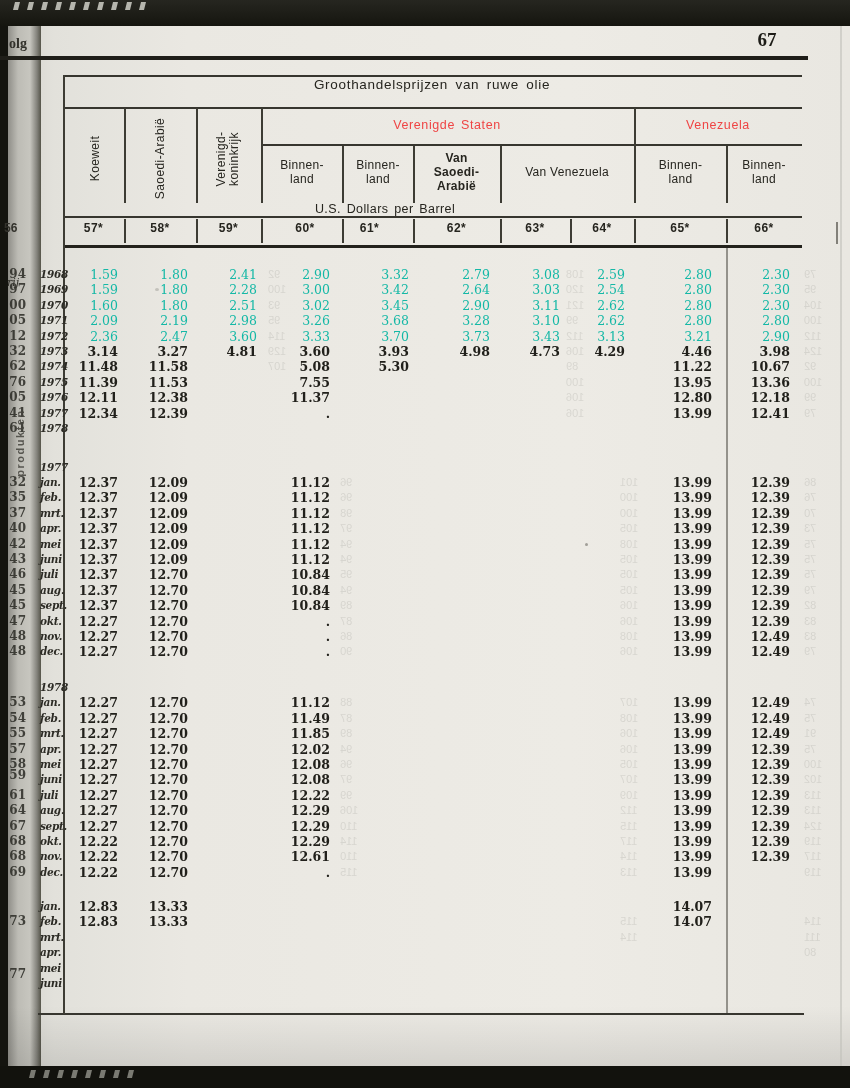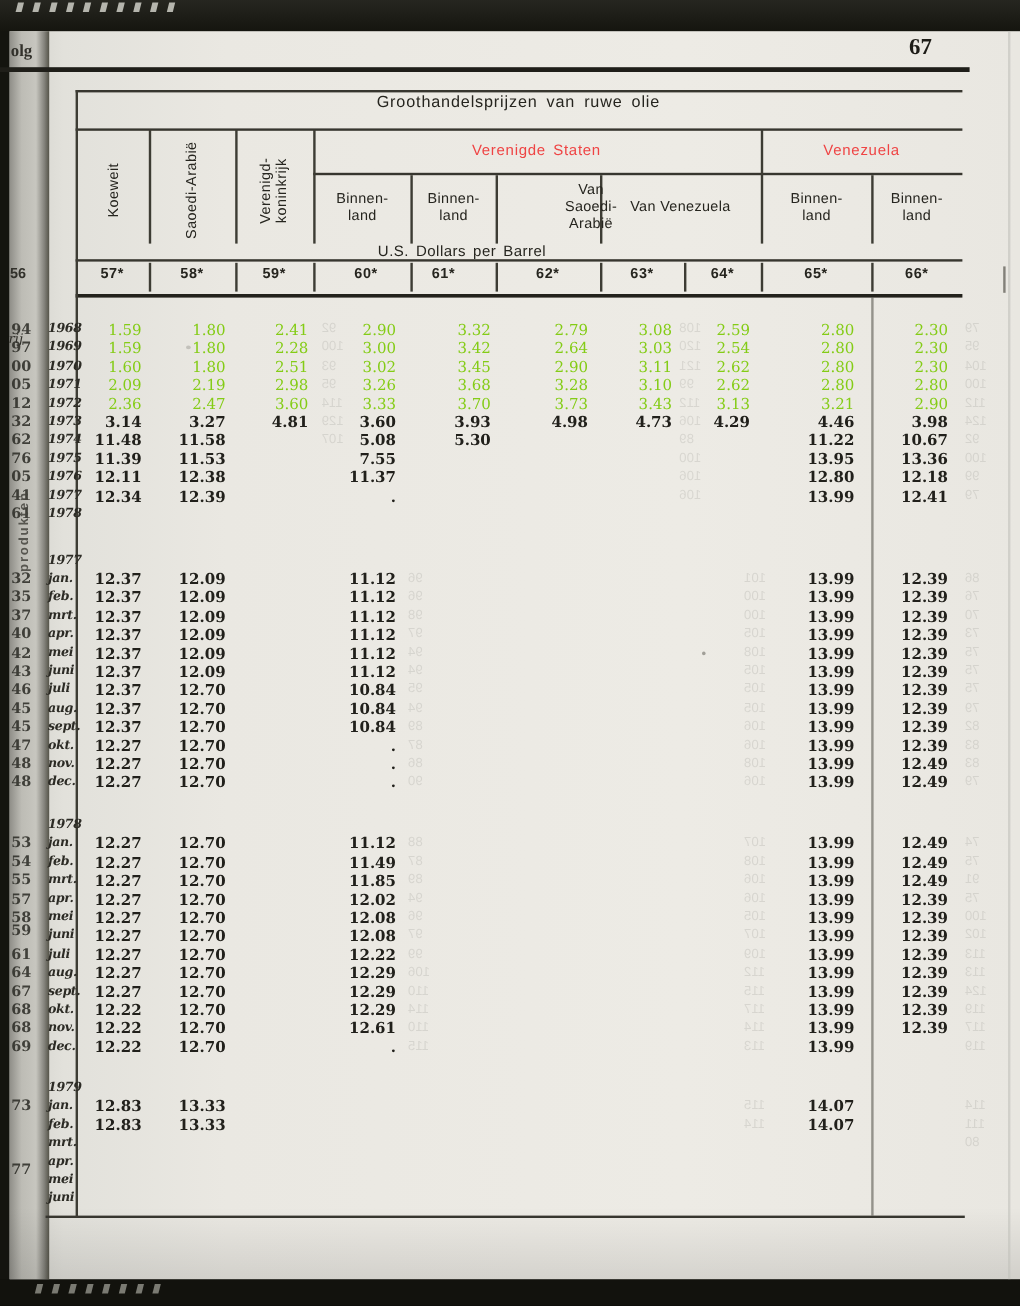--- a/index.html
+++ b/index.html
@@ -20,32 +20,32 @@
            font-weight:700;font-size:19px;color:#1d1c17;}
   .thickrule{position:absolute;left:0px;top:56px;width:808px;height:4px;background:#1f1e19;}
   .hl{position:absolute;height:1.6px;background:#37362f;}
   .vl{position:absolute;width:1.5px;background:#3d3c34;}
   .title{position:absolute;left:282px;top:77px;width:300px;text-align:center;font-size:13.5px;
          letter-spacing:.7px;word-spacing:3px;color:#26251f;}
   .group{position:absolute;top:118px;text-align:center;font-size:12.5px;letter-spacing:.6px;word-spacing:2px;color:#ef4444;}
   .rot{position:absolute;width:104px;text-align:center;transform:rotate(-90deg);font-size:12px;
        letter-spacing:.4px;color:#26251f;white-space:pre-line;line-height:13px;}
   .sub{position:absolute;text-align:center;font-size:12px;letter-spacing:.3px;color:#26251f;white-space:pre-line;line-height:14px;}
-  .sub.bold{font-weight:400;padding-left:36px;}
+  .sub.bold{font-weight:700;}
   .unit{position:absolute;left:265px;top:202px;width:240px;text-align:center;font-size:12.5px;
         letter-spacing:.4px;word-spacing:2px;color:#26251f;}
   .colnum{position:absolute;top:221px;text-align:center;font-size:12px;font-weight:700;letter-spacing:.5px;color:#26251f;}
   
   .block{position:absolute;left:40px;width:762px;}
   .row{display:flex;height:15.4px;line-height:15.4px;}
   .lbl{width:23px;flex:none;font-family:"DejaVu Serif",serif;font-style:italic;font-weight:600;
        font-size:10.5px;letter-spacing:-.3px;color:#2c2b25;white-space:nowrap;}
   .c{flex:none;box-sizing:border-box;text-align:right;font-family:"DejaVu Serif",serif;
      font-weight:700;font-size:12.5px;color:#21201b;}
-  .row.light .c{font-weight:400;color:#84cc16;}
+  .row.light .c{font-weight:400;color:#14b8a6;}
   .c0{width:61px;padding-right:6px;} .c1{width:72px;padding-right:8px;} .c2{width:65px;padding-right:4px;}
   .c3{width:81px;padding-right:12px;} .c4{width:71px;padding-right:4px;} .c5{width:87px;padding-right:10px;}
   .c6{width:70px;padding-right:10px;} .c7{width:64px;padding-right:9px;} .c8{width:92px;padding-right:14px;}
   .c9{width:76px;padding-right:12px;}
   
   .edge-num{position:absolute;left:4px;width:22px;text-align:right;font-family:"DejaVu Serif",serif;
             font-weight:700;font-size:12px;color:#2a2a24;opacity:.85;height:15.4px;line-height:15.4px;}
   .frag{position:absolute;color:#32312b;}
   .ghost{position:absolute;width:32px;text-align:right;font-size:11px;color:#70706a;opacity:.16;
          transform:scaleX(-1);height:15.4px;line-height:15.4px;}
@@ -578,23 +578,20 @@
           <span class="c c3">.</span>
           <span class="c c4"></span>
           <span class="c c5"></span>
           <span class="c c6"></span>
           <span class="c c7"></span>
           <span class="c c8">13.99</span>
           <span class="c c9"></span>
         </div>
       </div>
       <div class="block" style="top: 899px;">
-        <div class="row">
-          <span class="lbl">1979</span>
-        </div>
         <div class="row">
           <span class="lbl">jan.</span>
           <span class="c c0">12.83</span>
           <span class="c c1">13.33</span>
           <span class="c c2"></span>
           <span class="c c3"></span>
           <span class="c c4"></span>
           <span class="c c5"></span>
           <span class="c c6"></span>
           <span class="c c7"></span>
@@ -770,21 +767,21 @@
       <span class="ghost" style="left: 620px; top: 914.4px;">115</span>
       <span class="ghost" style="left: 620px; top: 929.8px;">114</span>
       <span class="ghost" style="left: 804px; top: 914.4px;">114</span>
       <span class="ghost" style="left: 804px; top: 929.8px;">111</span>
       <span class="ghost" style="left: 804px; top: 945.2px;">80</span>
     </div>
 
   <div class="frag" style="left:9px;top:36px;font-family:'Liberation Serif',serif;font-weight:700;font-size:14px;">olg</div>
   <div class="frag" style="left:7px;top:276px;font-family:'DejaVu Serif',serif;font-style:italic;font-size:11px;">rij</div>
   <div class="frag" style="left:-60px;top:437px;width:160px;text-align:center;transform:rotate(-90deg);font-size:11px;font-weight:700;letter-spacing:1.5px;color:#45443e;opacity:.85;">produkten</div>
-  <div class="frag" style="left:4px;top:221px;width:22px;text-align:center;font-weight:700;font-size:12px;">56</div>
+  <div class="frag" style="left:4px;top:221px;width:22px;text-align:left;font-weight:700;font-size:12px;">56</div>
 
   <div class="vl" style="left:836px;top:222px;height:22px;opacity:.6;"></div>
   <div class="speck" style="left:585px;top:543px;width:3px;height:3px;opacity:.5;"></div>
   <div class="speck" style="left:155px;top:288px;width:4px;height:3px;opacity:.25;"></div>
 <div class="tooth" style="left: 14px; top: 2px;"></div>
     <div class="tooth" style="left: 28px; top: 2px;"></div>
     <div class="tooth" style="left: 42px; top: 2px;"></div>
     <div class="tooth" style="left: 56px; top: 2px;"></div>
     <div class="tooth" style="left: 70px; top: 2px;"></div>
     <div class="tooth" style="left: 84px; top: 2px;"></div>

